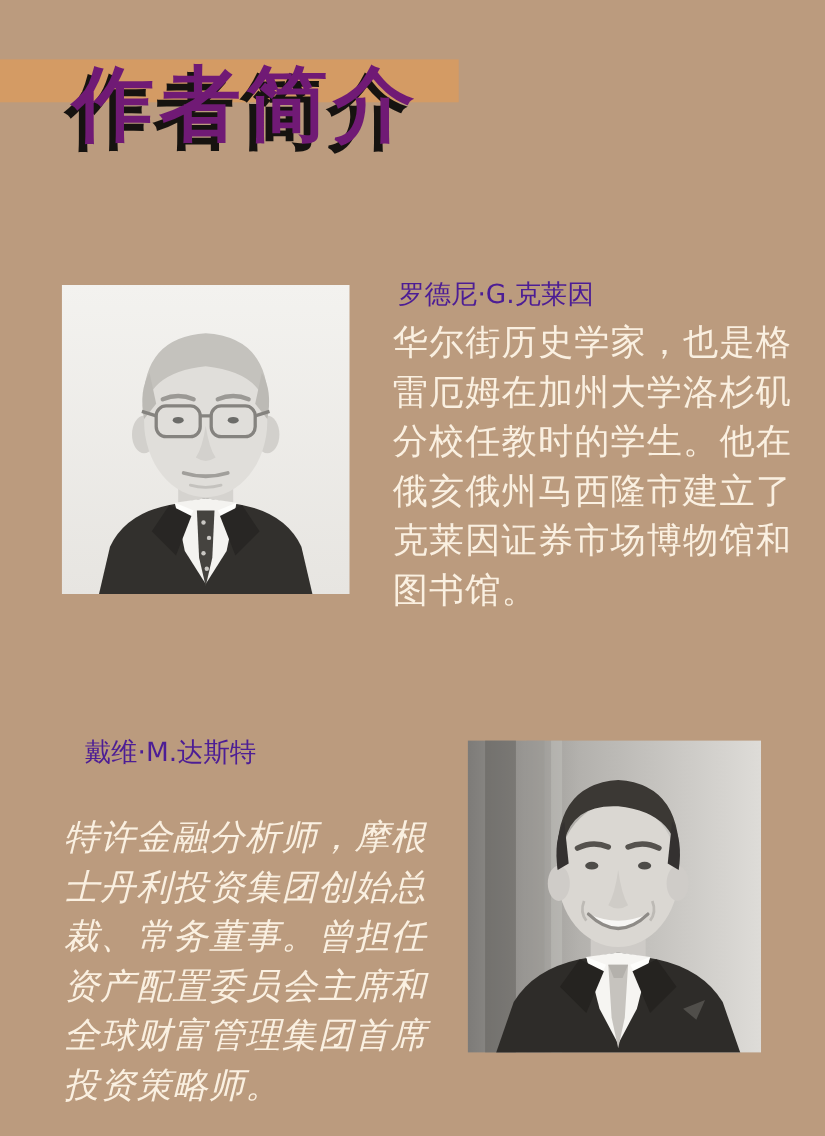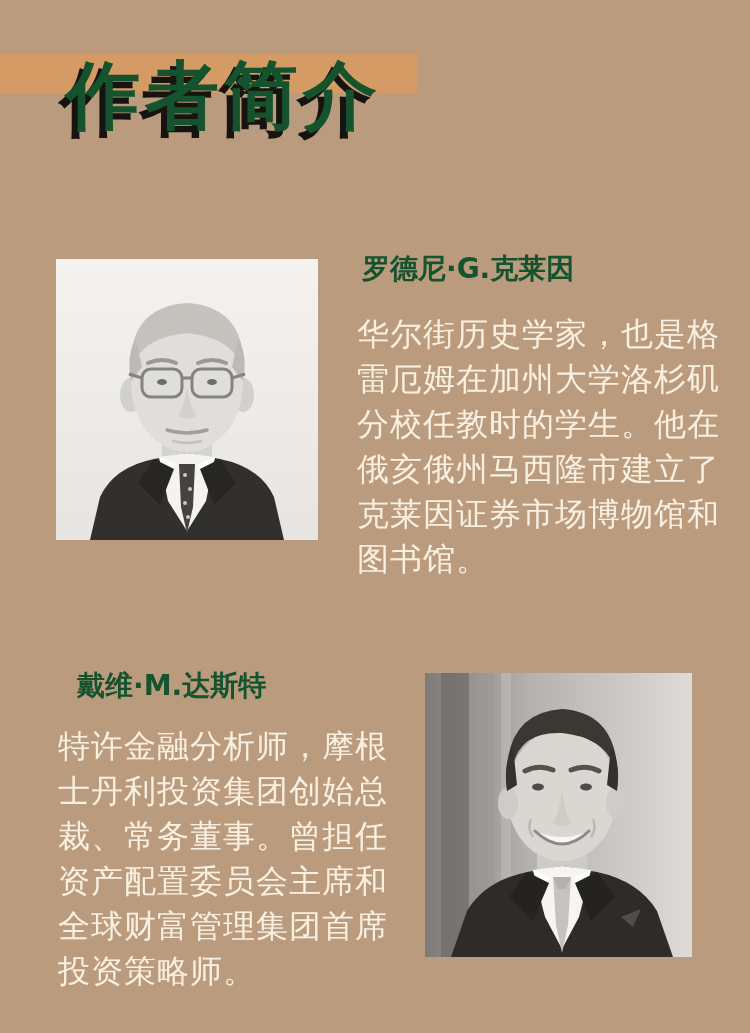--- a/index.html
+++ b/index.html
@@ -21,53 +21,53 @@
     background: #d49b64;
   }
   .page-title {
     position: absolute;
     left: 66px; top: 58px;
     margin: 0;
     font-size: 74px;
     line-height: 1;
     font-weight: bold;
     letter-spacing: 5px;
-    color: #14532d;
+    color: #701a75;
     text-shadow: -6px 7px 0 #161310;
     white-space: nowrap;
   }
   .author-name {
     position: absolute;
     margin: 0;
-    font-size: 28px;
+    font-size: 24px;
     line-height: 1.1;
-    font-weight: bold;
-    color: #14532d;
+    font-weight: normal;
+    color: #4c1d95;
     white-space: nowrap;
   }
   .author-bio {
     position: absolute;
     margin: 0;
     font-size: 32px;
     line-height: 45px;
     color: #faf0e1;
     white-space: pre;
     letter-spacing: 1px;
   }
   .photo {
     position: absolute;
     margin: 0;
     overflow: hidden;
   }
   .photo svg { display: block; }
   .name-1 { left: 362px; top: 254px; }
-  .bio-1  { left: 357px; top: 289px; margin-top: 23px; }
+  .bio-1  { left: 357px; top: 289px; }
   .photo-1 { left: 56px; top: 259px; width: 262px; height: 281px; }
   .name-2 { left: 77px; top: 671px; }
-  .bio-2  { left: 58px; top: 724px; }
+  .bio-2  { left: 58px; top: 739px; font-style: italic; }
   .photo-2 { left: 425px; top: 673px; width: 267px; height: 284px; }
 </style>
 </head>
 <body>
 
 <div class="page">
 
   <div class="title-band"></div>
   <h1 class="page-title">作者简介</h1>
 

